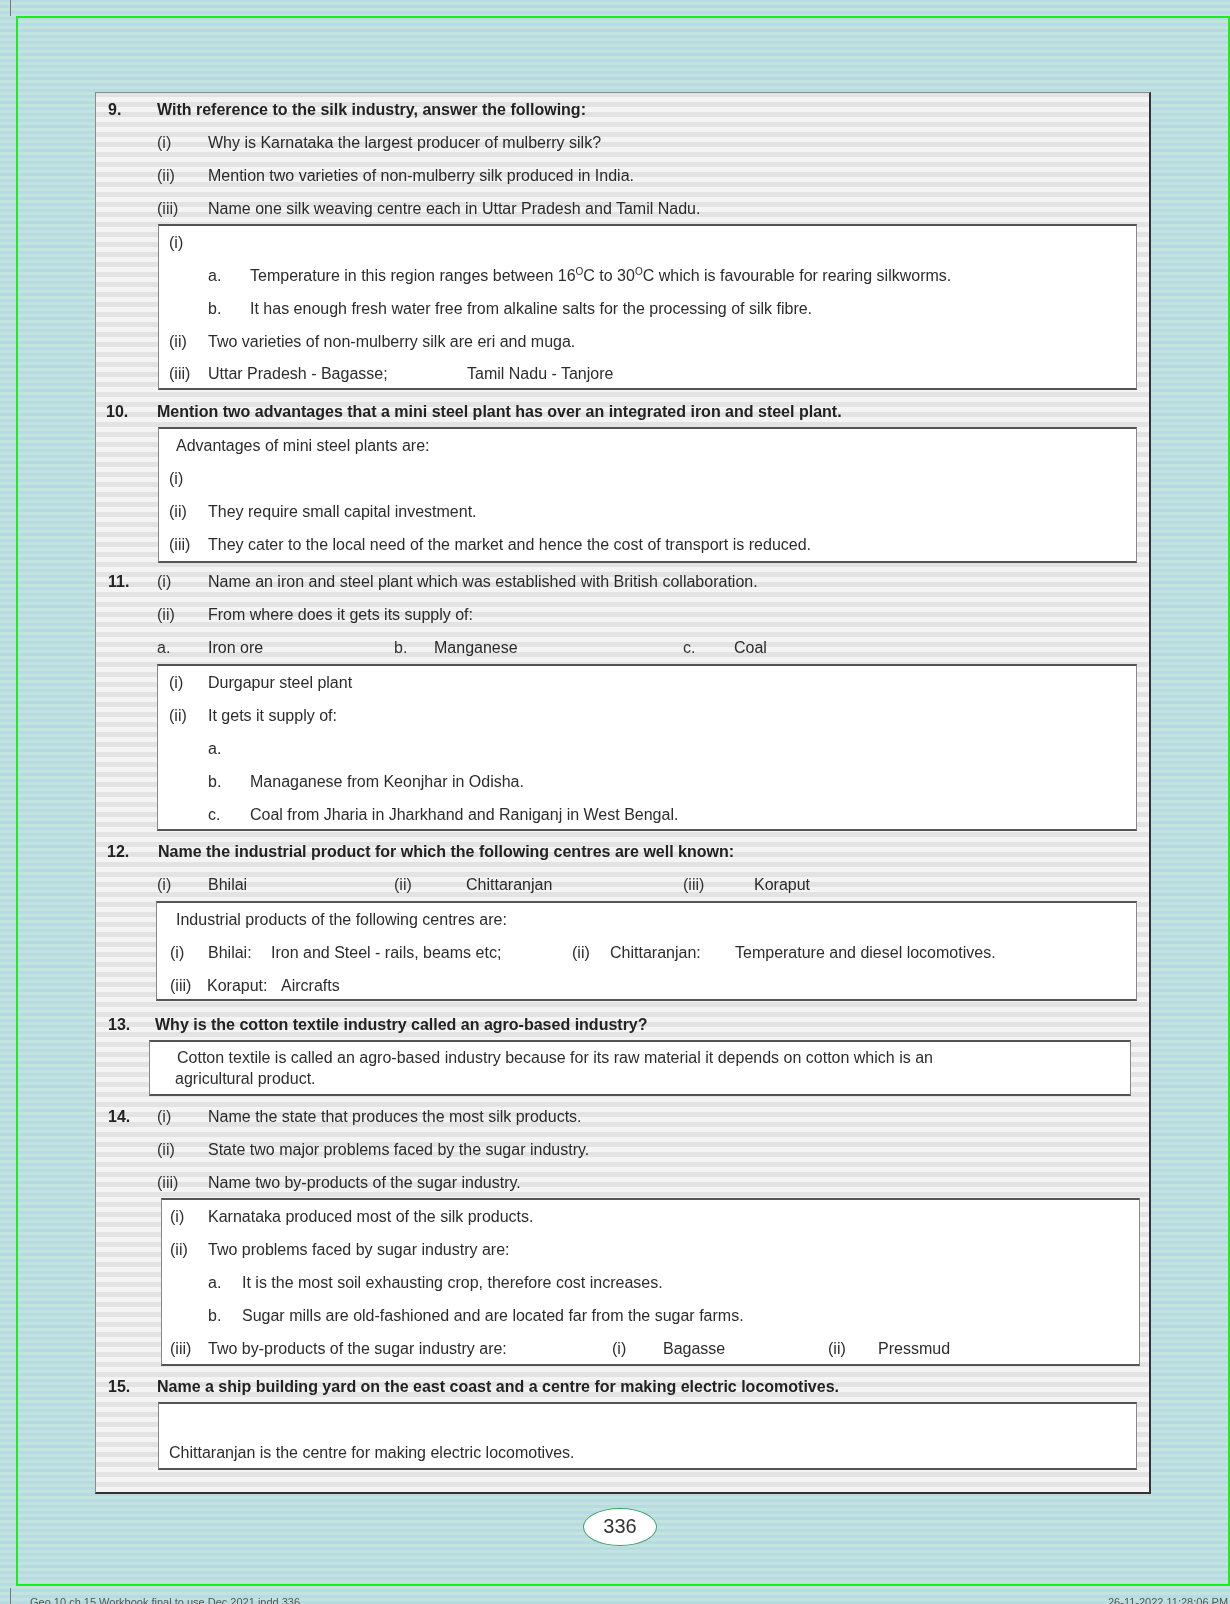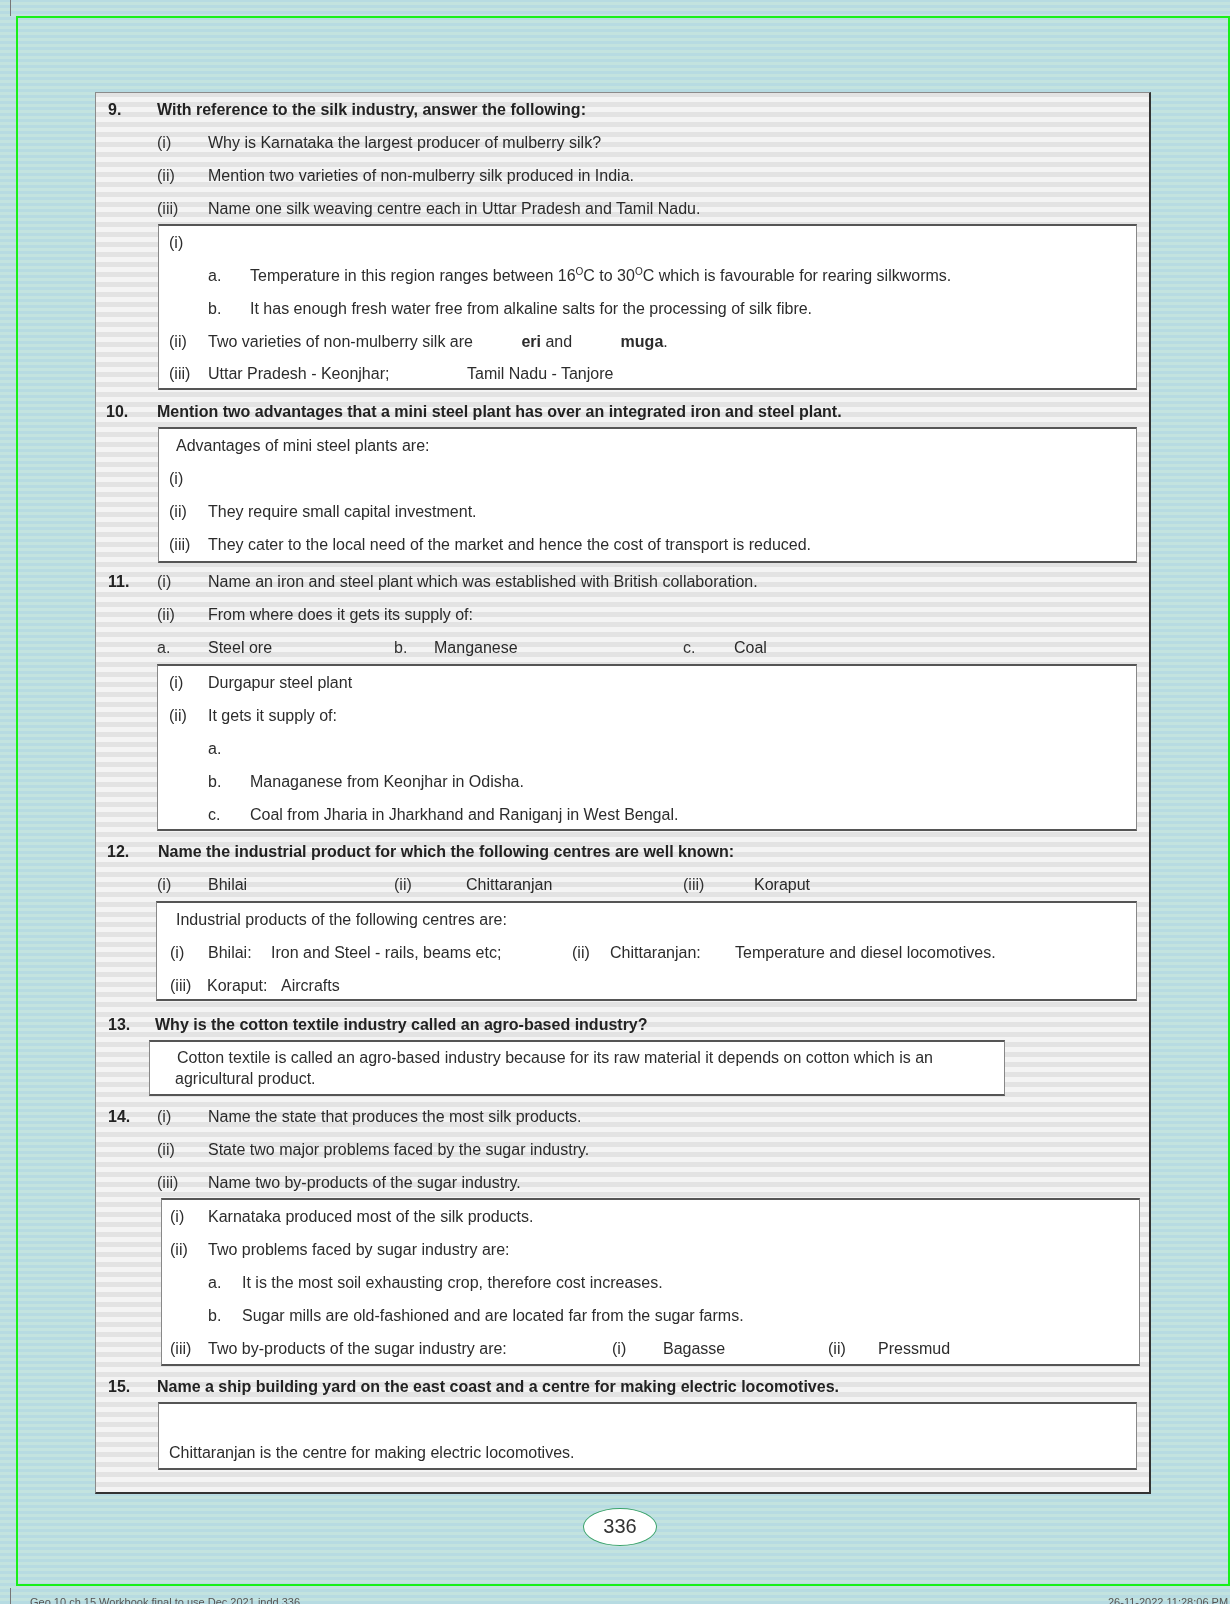--- a/index.html
+++ b/index.html
@@ -27,21 +27,21 @@
   .qnum { position:absolute; font-weight:bold; font-size:16px; line-height:20px; }
   .qtext { position:absolute; font-weight:bold; font-size:16px; line-height:20px; white-space:nowrap; }
   .lab { position:absolute; font-size:16px; line-height:20px; color:#333; }
   .txt { position:absolute; font-size:16px; line-height:20px; white-space:nowrap; color:#2a2a2a; }
   .ansbox {
     position:absolute; background:#fff; box-sizing:border-box;
     border-top:2px solid #555; border-bottom:2px solid #555;
     border-left:1px solid #888; border-right:1px solid #888;
   }
   .ansbox .lab, .ansbox .txt { color:#2c2c2c; }
-  b { font-weight:bold;margin-left:44px; }
+  b { font-weight:normal; }
   .pagenum {
     position:absolute; left:583px; top:1508px; width:74px; height:38px;
     border:1.5px solid #3aa36a; border-radius:50%; background:#fff;
     box-sizing:border-box; text-align:center; line-height:35px; font-size:20px; color:#333;
   }
   .footer-left { position:absolute; left:30px; top:1596px; font-size:11px; color:#555; white-space:nowrap; }
   .footer-right { position:absolute; left:1108px; top:1596px; font-size:11px; color:#555; white-space:nowrap; }
   sup { font-size:10px; line-height:0; vertical-align:6px; }
 </style>
 </head>
@@ -64,21 +64,21 @@
 </div>
 <div class="ansbox" style="left:158px;top:224px;width:979px;height:166px">
   <span class="lab" style="left:10px;top:7px">(i)</span>
   <span class="lab" style="left:49px;top:40px">a.</span>
   <span class="txt" style="left:91px;top:40px"><span>Temperature in this region ranges between 16</span><sup>O</sup><span>C to 30</span><sup>O</sup><span>C which is favourable for rearing silkworms.</span></span>
   <span class="lab" style="left:49px;top:73px">b.</span>
   <span class="txt" style="left:91px;top:73px">It has enough fresh water free from alkaline salts for the processing of silk fibre.</span>
   <span class="lab" style="left:10px;top:106px">(ii)</span>
   <span class="txt" style="left:49px;top:106px"><span>Two varieties of non-mulberry silk are </span><b>eri</b><span> and </span><b>muga</b><span>.</span></span>
   <span class="lab" style="left:10px;top:138px">(iii)</span>
-  <span class="txt" style="left:49px;top:138px">Uttar Pradesh - Keonjhar;</span>
+  <span class="txt" style="left:49px;top:138px">Uttar Pradesh - Bagasse;</span>
   <span class="txt" style="left:308px;top:138px">Tamil Nadu - Tanjore</span>
 </div>
 
 <div>
   <span class="qnum" style="left:106px;top:402px">10.</span>
   <span class="qtext" style="left:157px;top:402px">Mention two advantages that a mini steel plant has over an integrated iron and steel plant.</span>
 </div>
 <div class="ansbox" style="left:158px;top:427px;width:979px;height:136px">
   <span class="txt" style="left:17px;top:7px">Advantages of mini steel plants are:</span>
   <span class="lab" style="left:10px;top:40px">(i)</span>
@@ -88,21 +88,21 @@
   <span class="txt" style="left:49px;top:106px">They cater to the local need of the market and hence the cost of transport is reduced.</span>
 </div>
 
 <div>
   <span class="qnum" style="left:108px;top:572px">11.</span>
   <span class="lab" style="left:157px;top:572px">(i)</span>
   <span class="txt" style="left:208px;top:572px">Name an iron and steel plant which was established with British collaboration.</span>
   <span class="lab" style="left:157px;top:605px">(ii)</span>
   <span class="txt" style="left:208px;top:605px">From where does it gets its supply of:</span>
   <span class="lab" style="left:157px;top:638px">a.</span>
-  <span class="txt" style="left:208px;top:638px">Steel ore</span>
+  <span class="txt" style="left:208px;top:638px">Iron ore</span>
   <span class="lab" style="left:394px;top:638px">b.</span>
   <span class="txt" style="left:434px;top:638px">Manganese</span>
   <span class="lab" style="left:683px;top:638px">c.</span>
   <span class="txt" style="left:734px;top:638px">Coal</span>
 </div>
 <div class="ansbox" style="left:157px;top:664px;width:980px;height:167px">
   <span class="lab" style="left:11px;top:7px">(i)</span>
   <span class="txt" style="left:50px;top:7px">Durgapur steel plant</span>
   <span class="lab" style="left:11px;top:40px">(ii)</span>
   <span class="txt" style="left:50px;top:40px">It gets it supply of:</span>
@@ -133,21 +133,21 @@
   <span class="txt" style="left:578px;top:40px">Temperature and diesel locomotives.</span>
   <span class="lab" style="left:13px;top:73px">(iii)</span>
   <span class="txt" style="left:50px;top:73px">Koraput:</span>
   <span class="txt" style="left:124px;top:73px">Aircrafts</span>
 </div>
 
 <div>
   <span class="qnum" style="left:108px;top:1015px">13.</span>
   <span class="qtext" style="left:155px;top:1015px">Why is the cotton textile industry called an agro-based industry?</span>
 </div>
-<div class="ansbox" style="left:149px;top:1040px;width:856px;height:56px">
+<div class="ansbox" style="left:149px;top:1040px;width:982px;height:56px">
   <span class="txt" style="left:27px;top:6px">Cotton textile is called an agro-based industry because for its raw material it depends on cotton which is an</span>
   <span class="txt" style="left:25px;top:27px">agricultural product.</span>
 </div>
 
 <div>
   <span class="qnum" style="left:108px;top:1107px">14.</span>
   <span class="lab" style="left:157px;top:1107px">(i)</span>
   <span class="txt" style="left:208px;top:1107px">Name the state that produces the most silk products.</span>
   <span class="lab" style="left:157px;top:1140px">(ii)</span>
   <span class="txt" style="left:208px;top:1140px">State two major problems faced by the sugar industry.</span>

